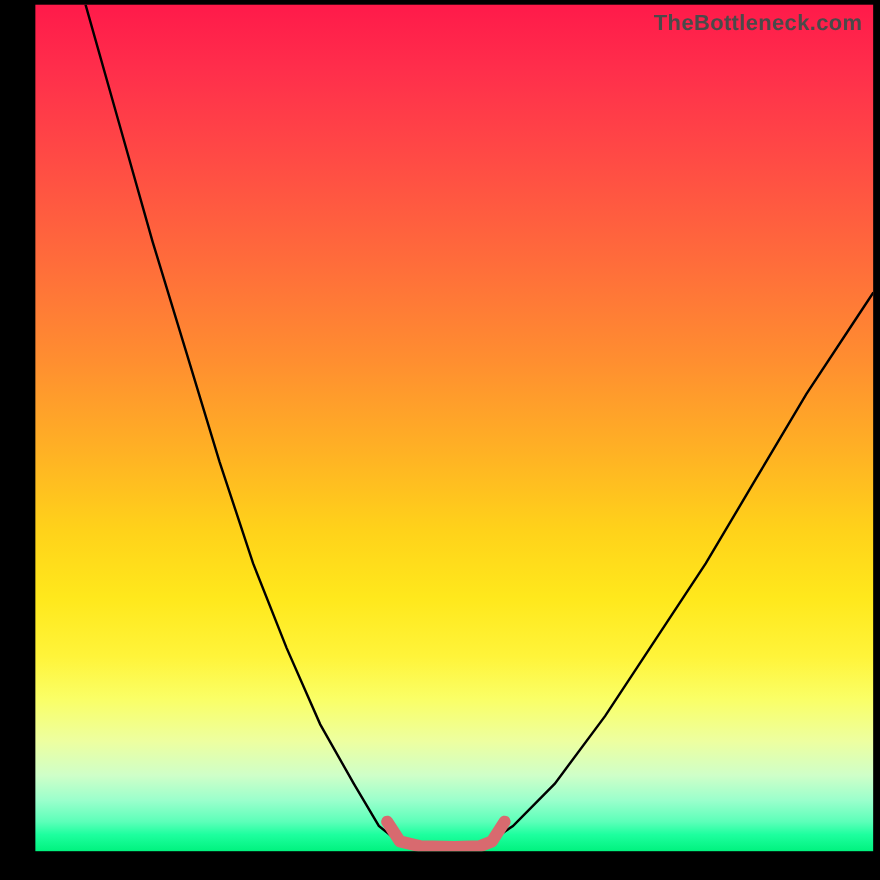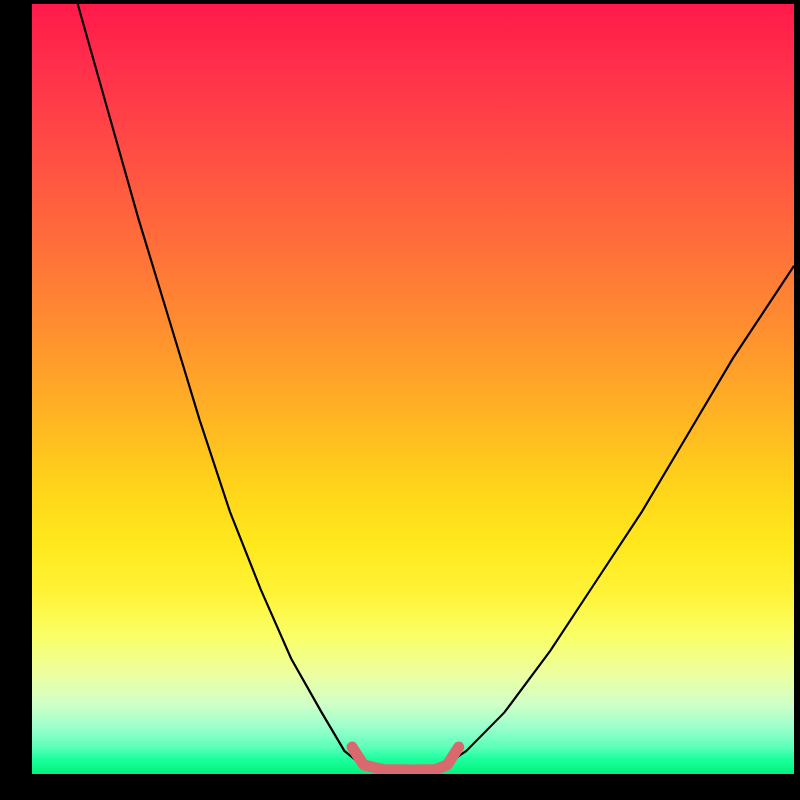--- a/index.html
+++ b/index.html
@@ -68,14 +68,15 @@
 <div class="stage">
   <div class="plot">
     <div class="gradient"></div>
 
     <svg class="curves" viewBox="0 0 762 770" preserveAspectRatio="none">
       <path d="M45.7 0.0 L76.2 107.8 L106.7 215.6 L137.2 315.7 L167.6 415.8 L198.1 508.2 L228.6 585.2 L259.1 654.5 L289.6 708.4 L312.4 746.9 L331.5 762.3" fill="none" stroke="#000000" stroke-width="2.2"></path>
       <path d="M411.5 762.3 L434.3 746.9 L472.4 708.4 L518.2 646.8 L563.9 577.5 L609.6 508.2 L655.3 431.2 L701.0 354.2 L746.8 284.9 L762.0 261.8" fill="none" stroke="#000000" stroke-width="2.2"></path>
       <path d="M320.0 743.0 L331.5 760.8 L350.5 765.4 L381.0 766.1 L403.9 765.4 L415.3 760.8 L426.7 743.0" fill="none" stroke="#d86a6f" stroke-width="11" stroke-linecap="round" stroke-linejoin="round"></path>
     </svg>
 
+    <div class="watermark">TheBottleneck.com</div>
   </div>
 </div>
 
 </body></html>

